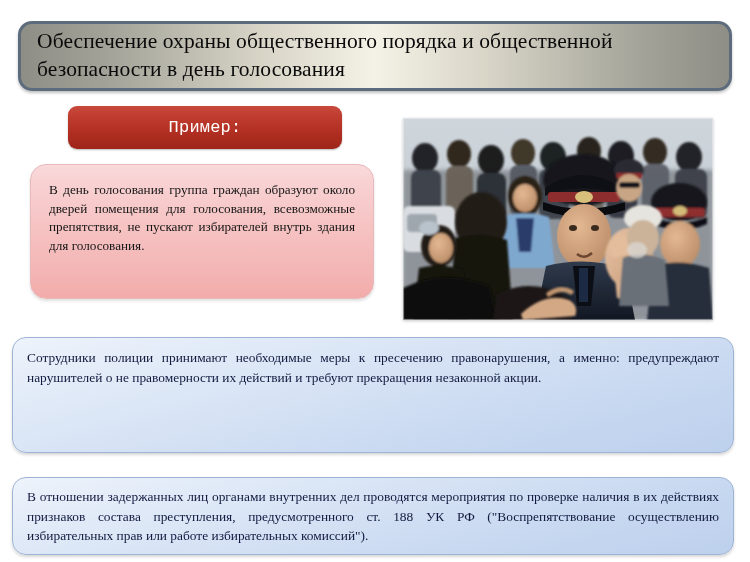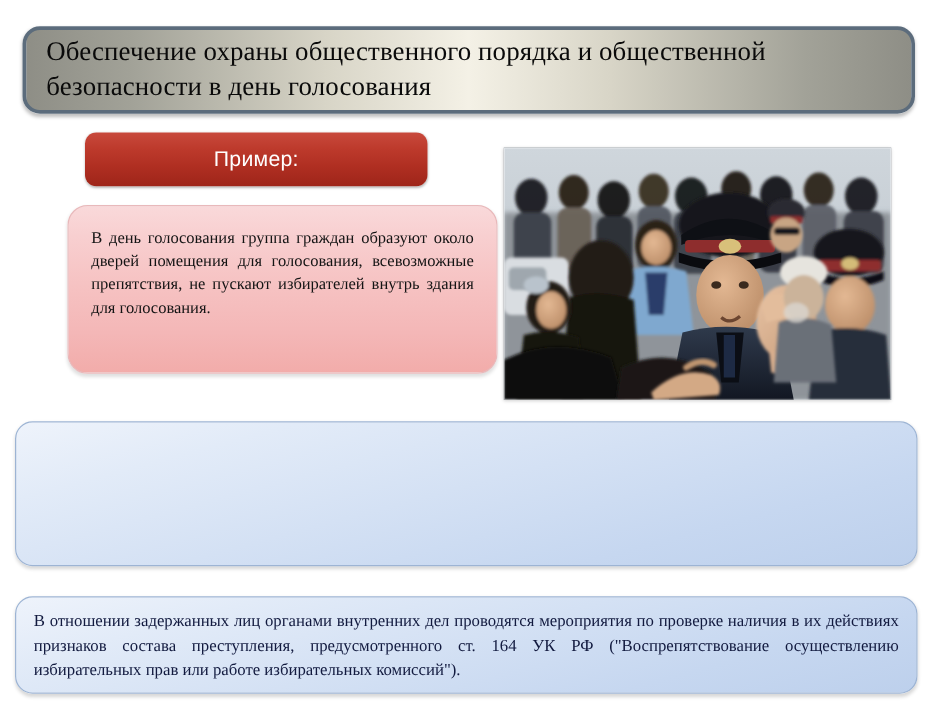--- a/index.html
+++ b/index.html
@@ -62,21 +62,21 @@
         #c8493c 0%,
         #bd3a2c 30%,
         #b02f22 62%,
         #9e2519 100%);
     display: flex;
     align-items: center;
     justify-content: center;
     box-shadow: 0 1px 2px rgba(0,0,0,0.28);
   }
   .example-button-label {
-    font-family: Liberation Sans, sans-serif;
+    font-family: Liberation Mono, monospace;
     font-size: 17px;
     color: #ffffff;
     letter-spacing: 0.2px;
   }
 
   
   .pink-box {
     position: absolute;
     left: 30px;
     top: 164px;
@@ -86,21 +86,20 @@
     border: 1.5px solid #e8b9bb;
     border-radius: 16px;
     background: linear-gradient(180deg,
         #f9d9da 0%,
         #f8cfd0 18%,
         #f6c2c2 48%,
         #f4b7b7 76%,
         #f2acaa 100%);
     padding: 16px 18px 12px 18px;
     box-shadow: 0 2px 3px rgba(0,0,0,0.13);
-    margin-left: 24px;
   }
   .pink-text {
     font-family: "Liberation Serif", "DejaVu Serif", serif;
     font-size: 13.2px;
     line-height: 1.42;
     color: #141414;
     text-align: justify;
     text-align-last: left;
   }
 
@@ -302,20 +301,21 @@
       <path d="M118 196 Q142 174 166 182 Q176 188 172 198 L120 202 Z" fill="#d3a985"></path>
       <path d="M146 176 Q158 168 168 174" stroke="#c09570" stroke-width="5" fill="none" stroke-linecap="round"></path>
     </g>
 
     <rect x="0" y="0" width="310" height="202" fill="none" stroke="#ffffff" stroke-opacity="0.35" stroke-width="2"></rect>
   </svg>
 </div>
 
 <div class="blue-box blue-box-1">
   <div class="blue-text">
+    <p>Сотрудники полиции принимают необходимые меры к пресечению правонарушения, а именно: предупреждают нарушителей о не правомерности их действий и требуют прекращения незаконной акции.</p>
   </div>
 </div>
 
 <div class="blue-box blue-box-2">
   <div class="blue-text">
-    <p>В отношении задержанных лиц органами внутренних дел проводятся мероприятия по проверке наличия в их действиях признаков состава преступления, предусмотренного ст. 164 УК РФ ("Воспрепятствование осуществлению избирательных прав или работе избирательных комиссий").</p>
+    <p>В отношении задержанных лиц органами внутренних дел проводятся мероприятия по проверке наличия в их действиях признаков состава преступления, предусмотренного ст. 188 УК РФ ("Воспрепятствование осуществлению избирательных прав или работе избирательных комиссий").</p>
   </div>
 </div>
 
 </body></html>

